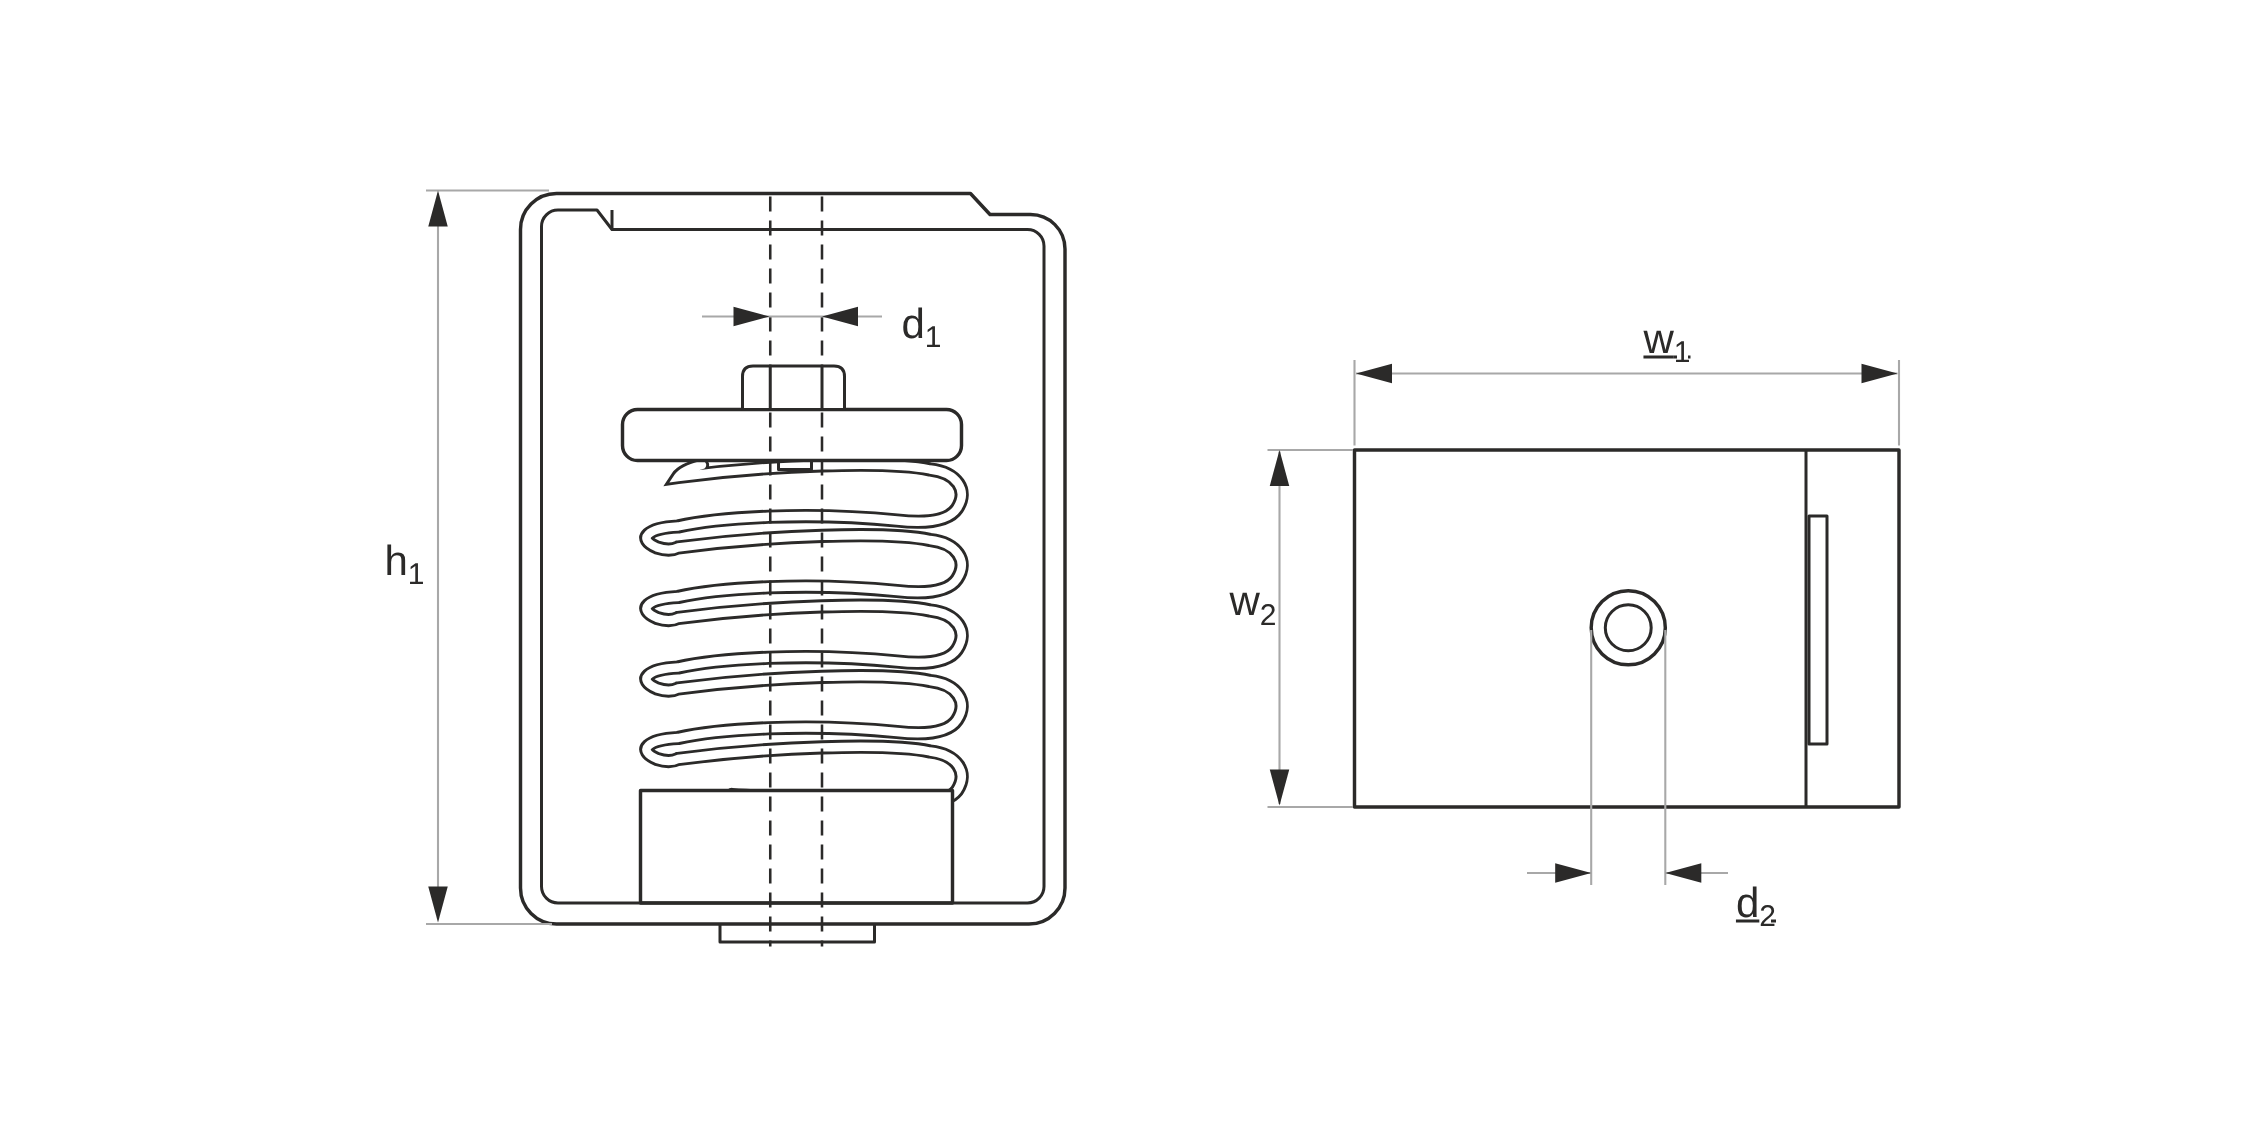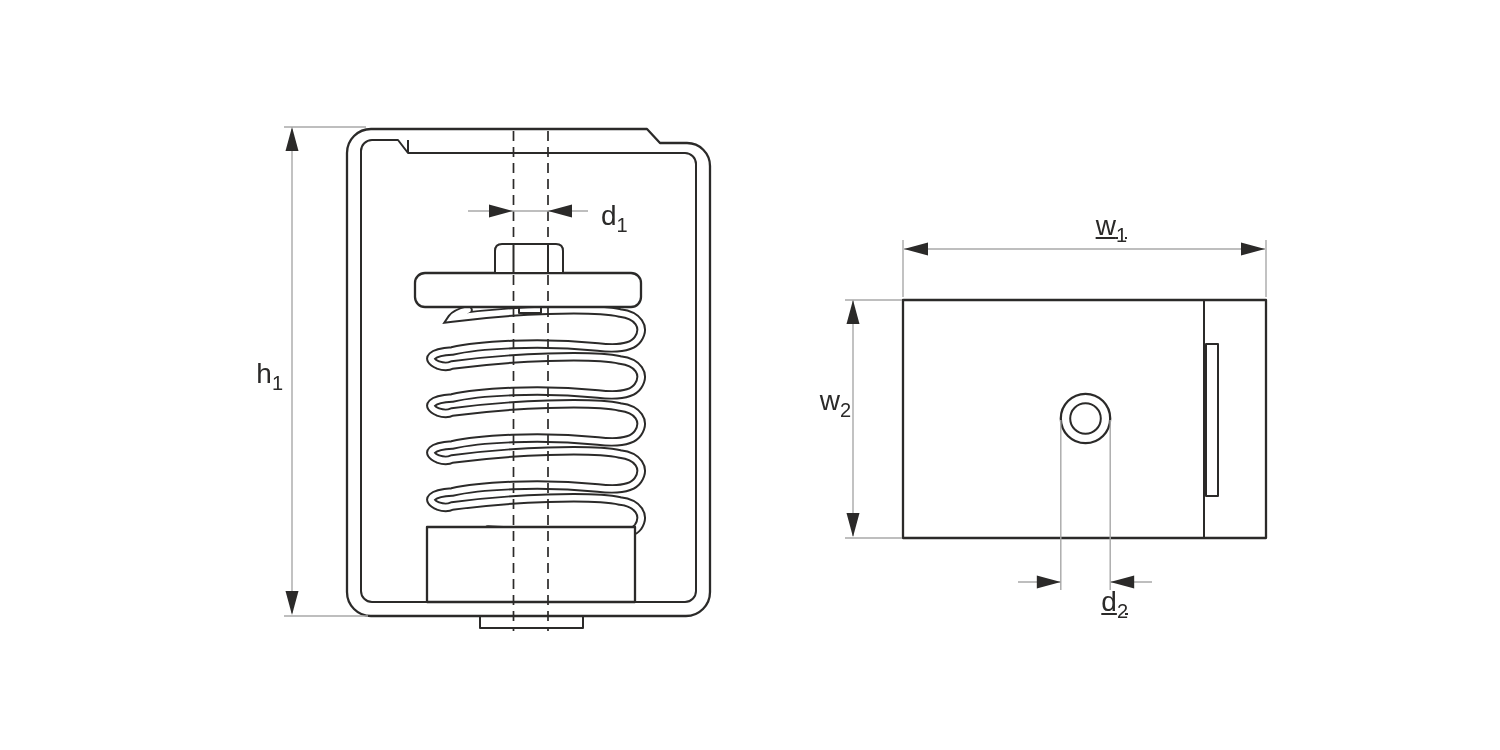--- a/index.html
+++ b/index.html
@@ -151,17 +151,17 @@
   </div>
 
   <div class="dim-label align-center" style="left:1043px; top:211px; width:84px;">
     <span>w</span><sub>1</sub>
   </div>
 
   <div class="dim-label align-right" style="left:799px; top:386px; width:52px;">
     <span>w</span><sub>2</sub>
   </div>
 
-  <div class="dim-label align-center" style="left:1044px; top:587px; width:84px;">
+  <div class="dim-label align-center" style="left:1100px; top:587px; width:84px;">
     <span>d</span><sub>2</sub>
   </div>
 
 </div>
 
 </body></html>

